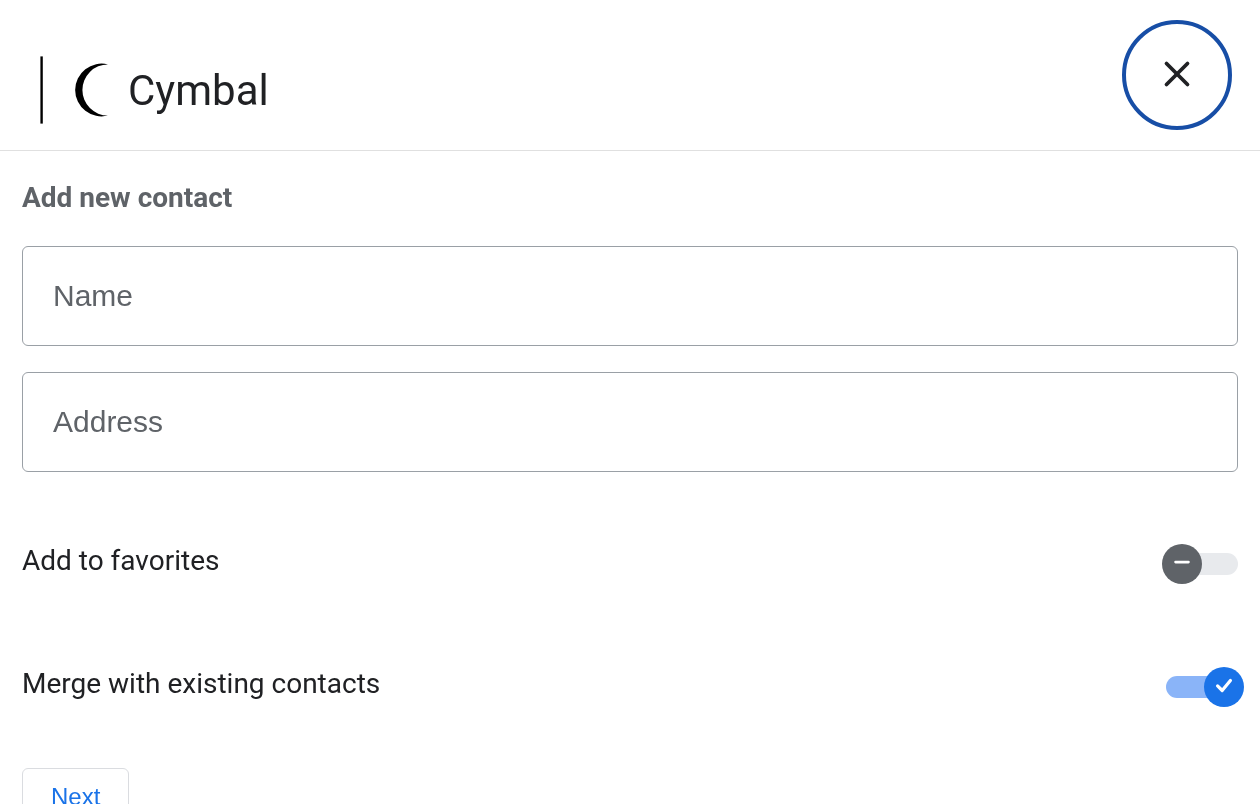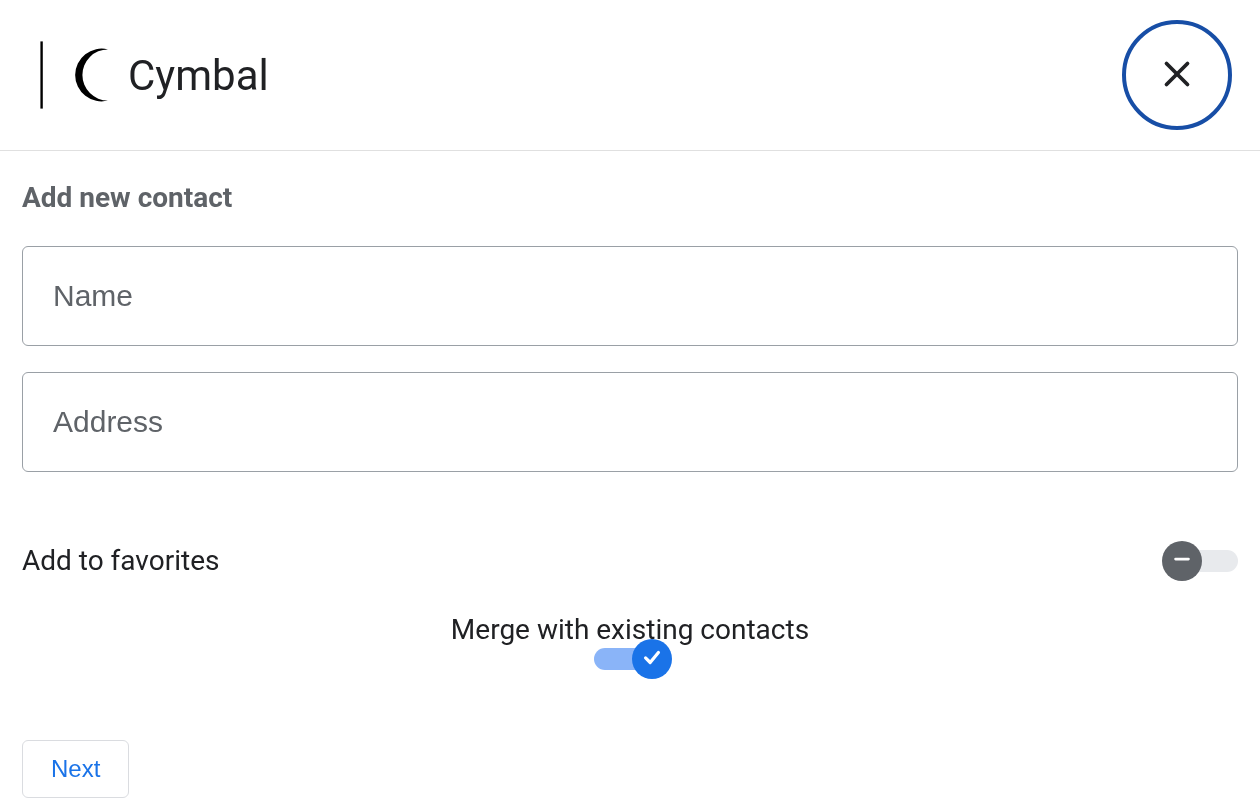--- a/index.html
+++ b/index.html
@@ -7,21 +7,21 @@
       margin: 0;
       padding: 0;
     }
     body {
       font-family: -apple-system, BlinkMacSystemFont, "Segoe UI", Roboto, Helvetica, Arial, sans-serif;
       background: #ffffff;
       width: 1260px;
     }
     .header {
       display: flex;
-      align-items: center;
+      align-items: flex-end;
       justify-content: space-between;
       padding: 20px 28px 20px 32px;
       border-bottom: 1px solid #e0e0e0;
     }
     .brand {
       display: flex;
       align-items: center;
       gap: 16px;
     }
     .logo {
@@ -66,23 +66,24 @@
       font-size: 30px;
       color: #202124;
       margin-bottom: 26px;
       outline: none;
     }
     .input-field::placeholder {
       color: #5f6368;
     }
     .toggle-row {
       display: flex;
-      align-items: center;
+      align-items: flex-end;
       justify-content: space-between;
       margin-top: 46px;
+      gap: 16px;
     }
     .toggle-label {
       font-size: 28px;
       font-weight: 400;
       color: #202124;
     }
     .toggle {
       position: relative;
       width: 72px;
       height: 26px;
@@ -173,21 +174,21 @@
       <div class="toggle-thumb off">
         <span>
           <svg viewBox="0 0 24 24" fill="none" stroke="#ffffff" stroke-width="3" stroke-linecap="round">
             <line x1="5" y1="12" x2="19" y2="12"></line>
           </svg>
         </span>
       </div>
     </div>
   </div>
 
-  <div class="toggle-row" style="margin-top:36px;flex-direction:column;">
+  <div class="toggle-row" style="margin-top:90px;">
     <span class="toggle-label">Merge with existing contacts</span>
     <div class="toggle">
       <div class="toggle-track on"></div>
       <div class="toggle-thumb on">
         <span>
           <svg viewBox="0 0 24 24" fill="none" stroke="#ffffff" stroke-width="3.5" stroke-linecap="round" stroke-linejoin="round">
             <polyline points="5,13 10,18 19,7"></polyline>
           </svg>
         </span>
       </div>

